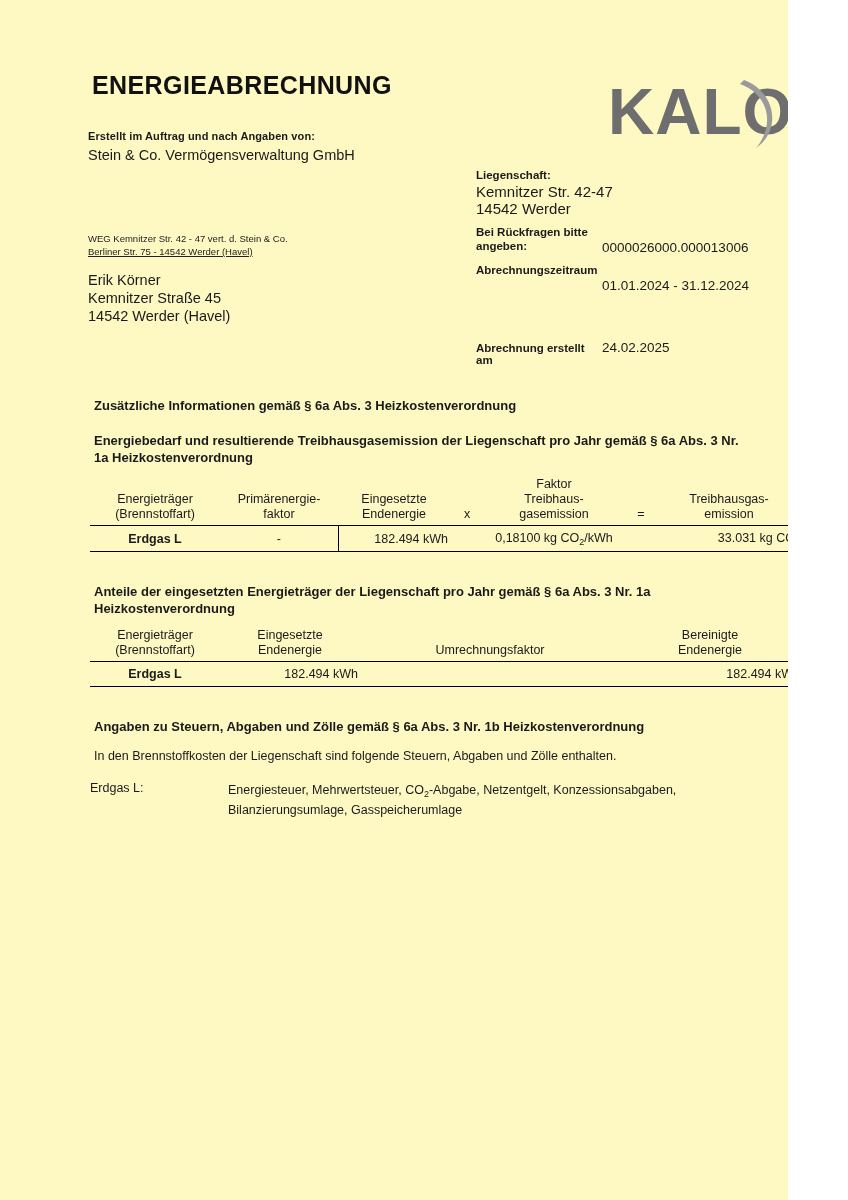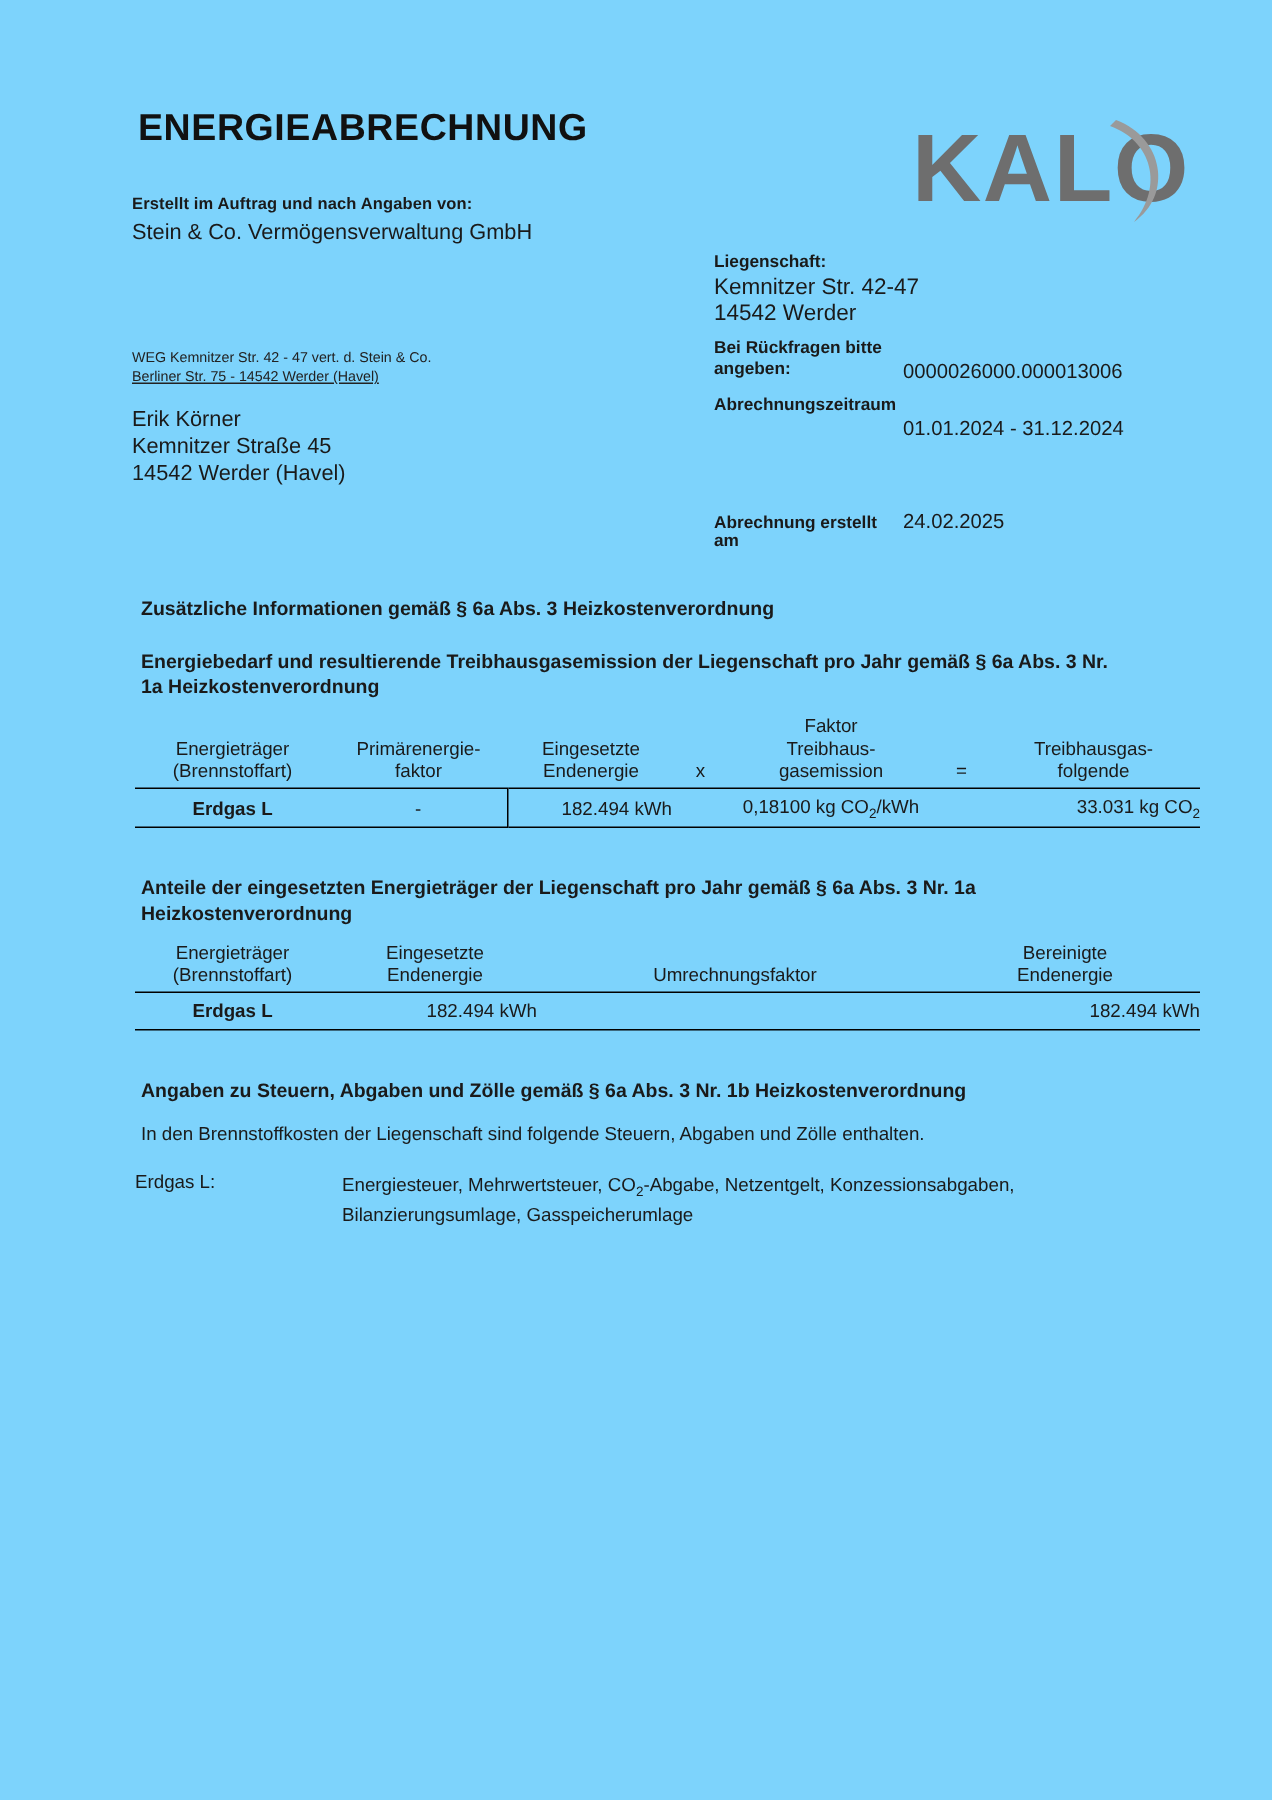--- a/index.html
+++ b/index.html
@@ -7,23 +7,23 @@
     margin: 0;
     padding: 0;
     background: #ffffff;
   }
   body {
     font-family: "Liberation Sans", sans-serif;
     color: #1a1a1a;
   }
   #page {
     position: relative;
-    width: 848px;
+    width: 788px;
     height: 1200px;
-    background: #7dd3fc;
+    background: #fef9c3;
     overflow: hidden;
   }
 
   
   .doc-title {
     position: absolute;
     left: 92px;
     top: 71px;
     font-size: 25px;
     font-weight: bold;
@@ -286,21 +286,21 @@
         </th>
         <th class="op-col">x</th>
         <th class="c-center" style="width:140px;">
           <span>Faktor</span><br>
           <span>Treibhaus-</span><br>
           <span>gasemission</span>
         </th>
         <th class="op-col">=</th>
         <th class="c-center">
           <span>Treibhausgas-</span><br>
-          <span>folgende</span>
+          <span>emission</span>
         </th>
       </tr>
     </thead>
     <tbody>
       <tr>
         <td class="c-left">Erdgas L</td>
         <td class="c-center divider-cell">-</td>
         <td class="c-right" style="padding-right:2px;">182.494 kWh</td>
         <td class="op-col"></td>
         <td class="c-center"><span>0,18100 kg CO</span><sub>2</sub><span>/kWh</span></td>

